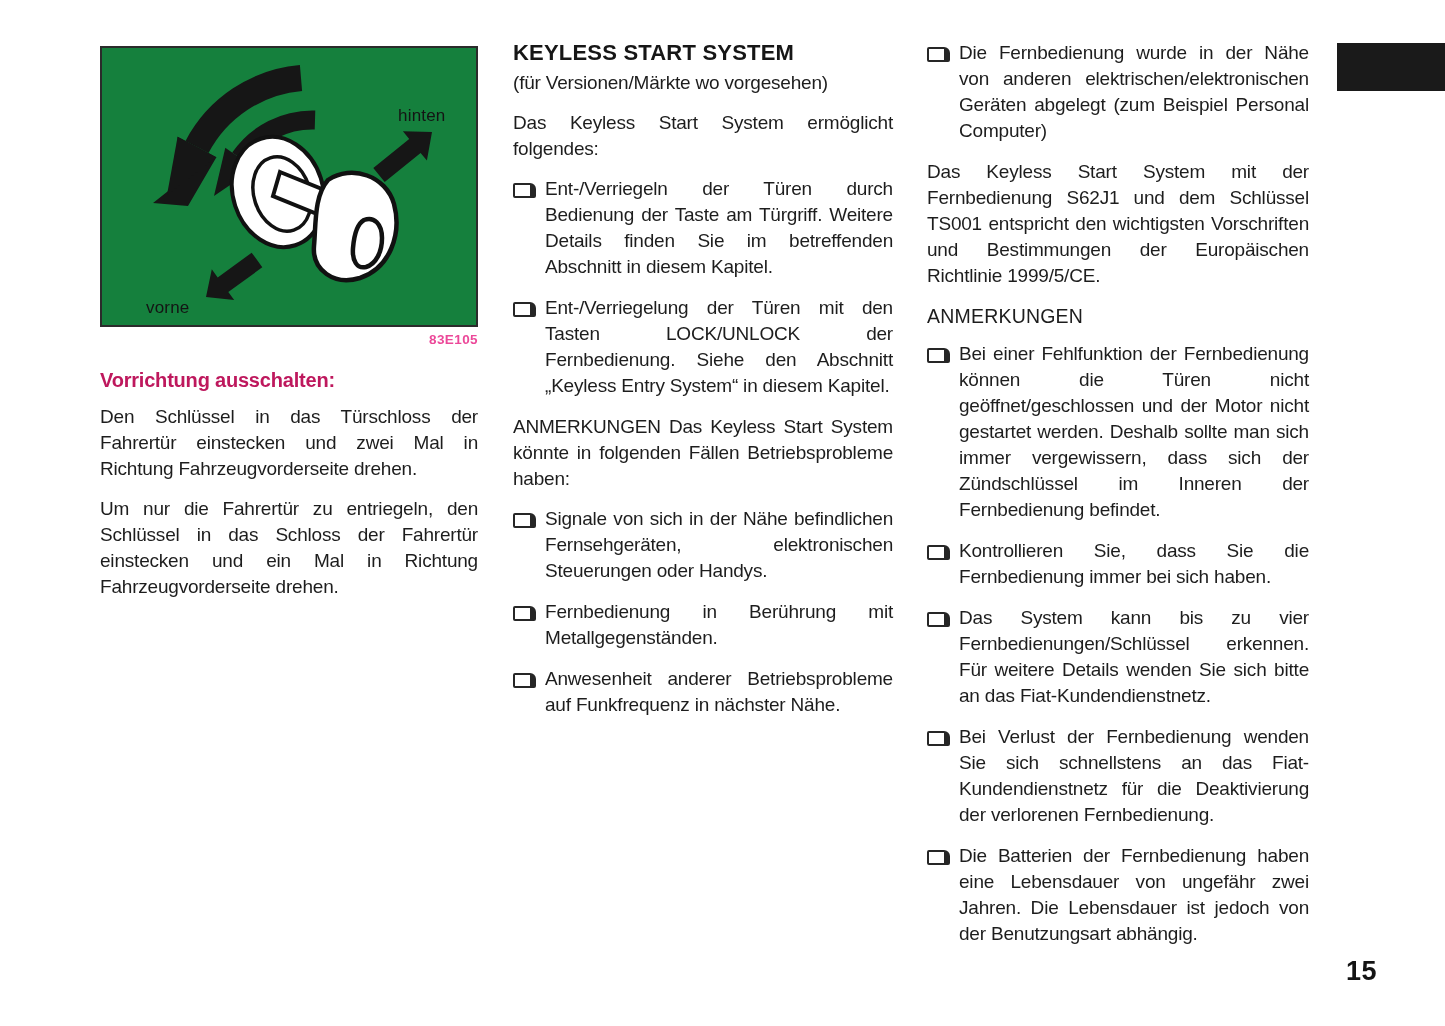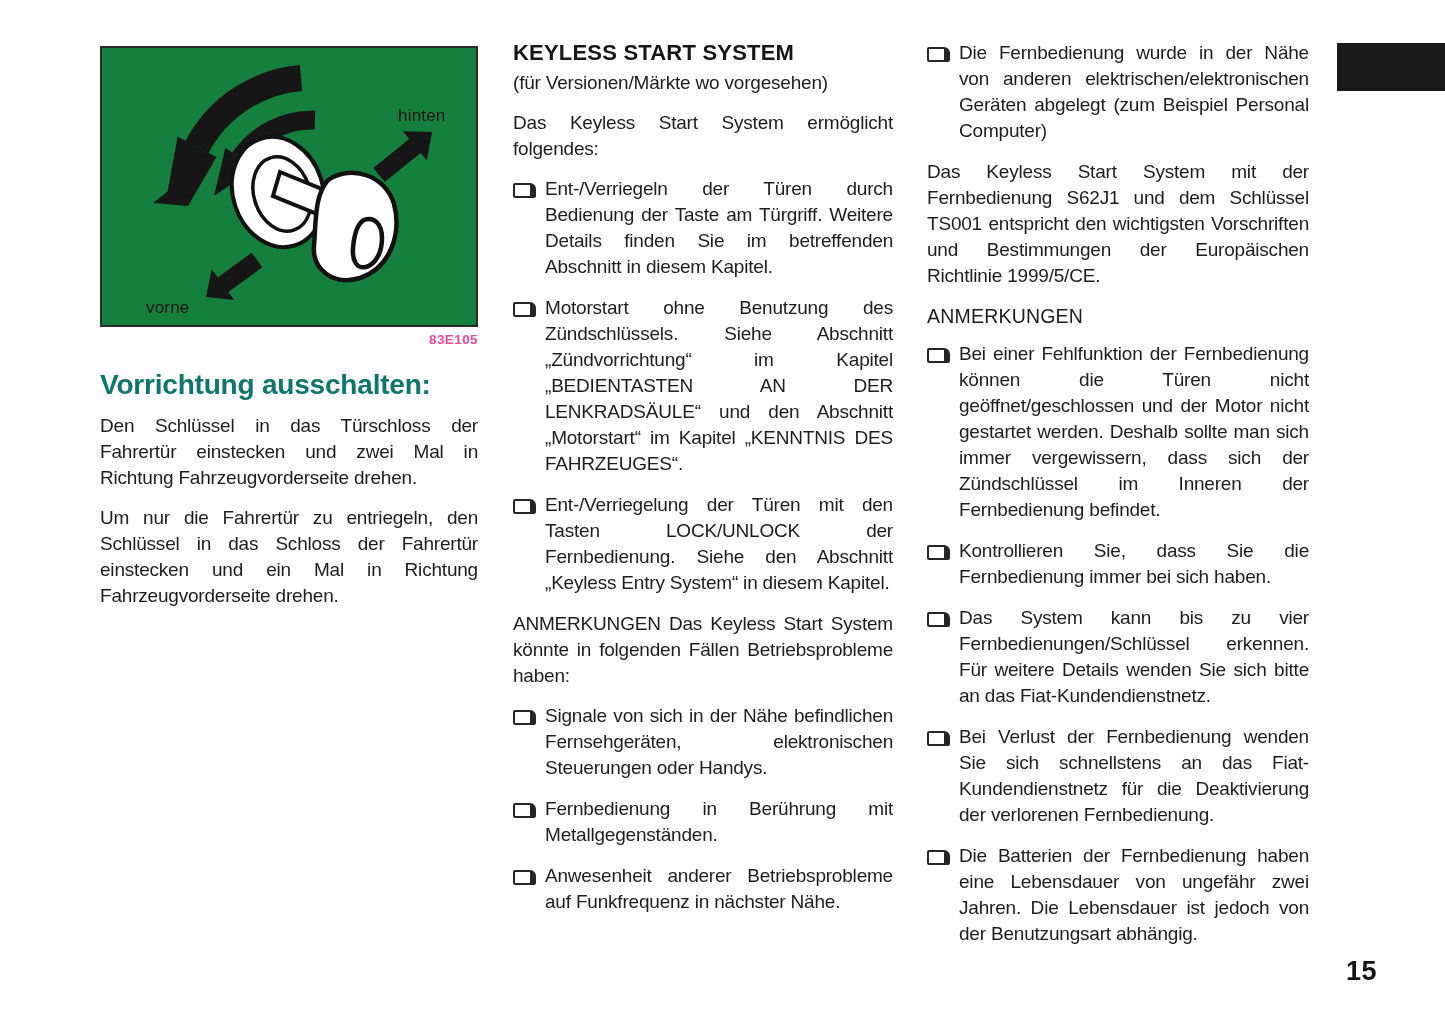--- a/index.html
+++ b/index.html
@@ -27,21 +27,21 @@
   .figure-caption{
     text-align:right;font-size:13.5px;font-weight:bold;color:#ec4899;
     letter-spacing:.4px;margin-top:5px;width:378px;
   }
 
   
   p{margin:0 0 14px 0;}
   .body-text{font-size:19px;line-height:26px;letter-spacing:-0.2px;text-align:justify;}
   .section-title{font-size:22px;line-height:26px;font-weight:bold;letter-spacing:.2px;margin:0 0 4px 0;color:#161616;}
   .section-subtitle{font-size:19px;line-height:26px;letter-spacing:-0.2px;margin:0 0 14px 0;}
-  .sub-heading{font-size:28px;font-weight:bold;letter-spacing:-0.2px;margin:22px 0 12px 0;color:#0f766e;}
+  .sub-heading{font-size:20px;font-weight:bold;letter-spacing:-0.2px;margin:22px 0 12px 0;color:#be185d;}
   .notes-heading{font-size:19.5px;line-height:26px;letter-spacing:.2px;margin:0 0 12px 0;}
 
   
   .bullet{display:flex;margin:0 0 15px 0;}
   .bmark{
     flex:0 0 auto;width:15px;height:11px;margin:7px 9px 0 0;
     border:2px solid #262626;border-right-width:6px;
     border-radius:2px 6px 2px 2px;background:#fff;
   }
   .btext{flex:1;margin:0;font-size:19px;line-height:26px;letter-spacing:-0.2px;text-align:justify;}
@@ -105,24 +105,20 @@
     <h1 class="section-title">KEYLESS START SYSTEM</h1>
     <div class="section-subtitle">(für Versionen/Märkte wo vorgesehen)</div>
     <p class="body-text">Das Keyless Start System ermöglicht folgendes:</p>
 
     <div class="bullet">
       <span class="bmark"></span>
       <p class="btext">Ent-/Verriegeln der Türen durch Bedienung der Taste am Türgriff. Weitere Details finden Sie im betreffenden Abschnitt in diesem Kapitel.</p>
     </div>
     <div class="bullet">
       <span class="bmark"></span>
-      <p class="btext">Motorstart ohne Benutzung des Zündschlüssels. Siehe Abschnitt „Zündvorrichtung“ im Kapitel „BEDIENTASTEN AN DER LENKRADSÄULE“ und den Abschnitt „Motorstart“ im Kapitel „KENNTNIS DES FAHRZEUGES“.</p>
-    </div>
-    <div class="bullet">
-      <span class="bmark"></span>
       <p class="btext">Ent-/Verriegelung der Türen mit den Tasten LOCK/UNLOCK der Fernbedienung. Siehe den Abschnitt „Keyless Entry System“ in diesem Kapitel.</p>
     </div>
 
     <p class="body-text">ANMERKUNGEN Das Keyless Start System könnte in folgenden Fällen Betriebsprobleme haben:</p>
 
     <div class="bullet">
       <span class="bmark"></span>
       <p class="btext">Signale von sich in der Nähe befindlichen Fernsehgeräten, elektronischen Steuerungen oder Handys.</p>
     </div>
     <div class="bullet">

